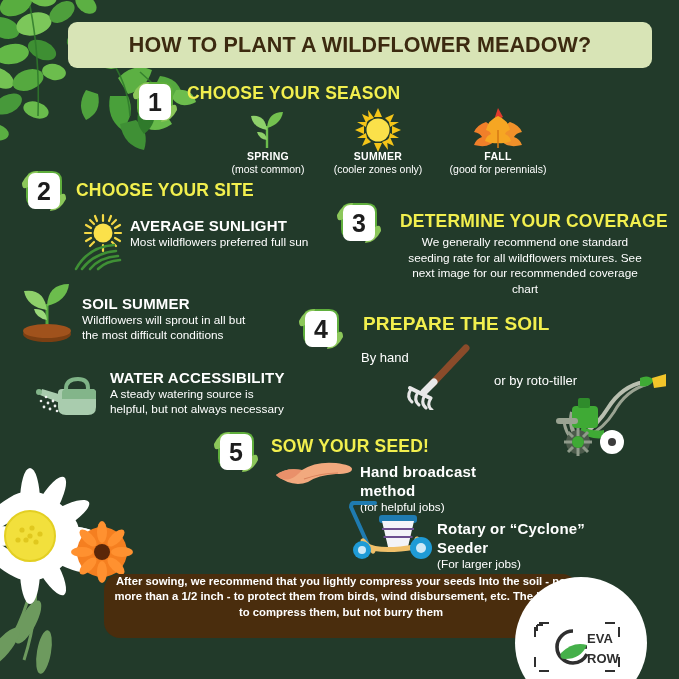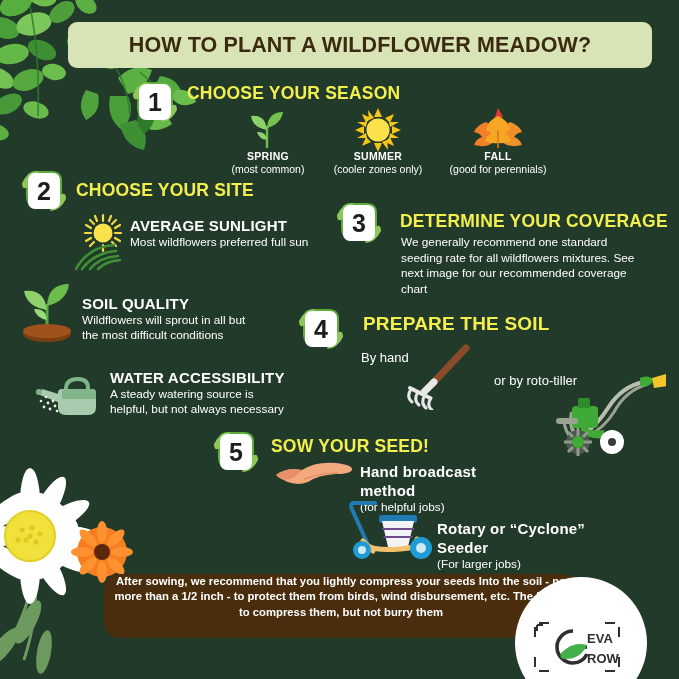--- a/index.html
+++ b/index.html
@@ -232,21 +232,21 @@
 
   <svg class="icon" style="left:16px; top:280px;" width="62" height="62" viewBox="0 0 62 62">
     <path d="M31 54 L31 24" stroke="#55a93f" stroke-width="3" fill="none"></path>
     <path d="M31 30 q-20 -3 -23 -19 q20 -3 23 19z" fill="#8ed06a"></path>
     <path d="M31 26 q20 -5 22 -22 q-21 0 -22 22z" fill="#6cbd4d"></path>
     <path d="M31 40 q-11 -2 -13 -11 q12 -1 13 11z" fill="#9ad97a"></path>
     <ellipse cx="31" cy="54" rx="24" ry="8" fill="#7b3f12"></ellipse>
     <ellipse cx="31" cy="51" rx="24" ry="7" fill="#a0521c"></ellipse>
   </svg>
   <div class="bodytext" style="left:82px; top:294px; width:180px;">
-    <span class="subhead">SOIL QUALITY</span>
+    <span class="subhead">SOIL SUMMER</span>
     <span>Wildflowers will sprout in all but the most difficult conditions</span>
   </div>
 
   <svg class="icon" style="left:36px; top:375px;" width="70" height="46" viewBox="0 0 70 46">
     <path d="M30 14 q0 -10 12 -10 q10 0 10 9 q0 6 -6 7" stroke="#7fb487" stroke-width="4" fill="none"></path>
     <path d="M26 14 h30 q4 0 4 4 v14 q0 8 -8 8 h-22 q-8 0 -8 -8 v-14 q0 -4 4 -4z" fill="#a9ccae"></path>
     <path d="M30 14 h26 q4 0 4 4 v6 h-34 v-6 q0 -4 4 -4z" fill="#83b58a"></path>
     <path d="M26 20 L6 14 L4 20 L24 28z" fill="#a9ccae"></path>
     <circle cx="3" cy="17" r="3" fill="#83b58a"></circle>
     <g fill="#ffffff" opacity="0.92">
@@ -268,21 +268,21 @@
   <div class="badge" style="left:335px; top:199px;">
     <svg viewBox="0 0 48 48" width="48" height="48">
       <path d="M6 14 q0 -10 10 -10 q8 0 16 0 q10 0 10 10 q0 8 0 16 q0 10 -10 10 q-8 0 -16 0 q-10 0 -10 -10 z" fill="#5fae3c"></path>
       <path d="M2 16 q6 -12 16 -12 q-2 10 -10 16 q-6 4 -6 -4z" fill="#8cc75a"></path>
       <path d="M46 32 q-6 12 -16 12 q2 -10 10 -16 q6 -4 6 4z" fill="#8cc75a"></path>
       <rect x="8" y="6" width="32" height="36" rx="7" fill="#ffffff"></rect>
     </svg>
     <span class="num">3</span>
   </div>
   <div class="step-head" style="left:400px; top:211px;">DETERMINE YOUR COVERAGE</div>
-  <div class="bodytext" style="left:401px; top:235px; width:248px; line-height:1.33;">We generally recommend one standard seeding rate for all  wildflowers mixtures. See next image for our recommended coverage chart</div>
+  <div class="bodytext" style="left:401px; top:235px; width:248px; line-height:1.33;text-align:center;">We generally recommend one standard seeding rate for all  wildflowers mixtures. See next image for our recommended coverage chart</div>
 
   <div class="badge" style="left:297px; top:305px;">
     <svg viewBox="0 0 48 48" width="48" height="48">
       <path d="M6 14 q0 -10 10 -10 q8 0 16 0 q10 0 10 10 q0 8 0 16 q0 10 -10 10 q-8 0 -16 0 q-10 0 -10 -10 z" fill="#5fae3c"></path>
       <path d="M2 16 q6 -12 16 -12 q-2 10 -10 16 q-6 4 -6 -4z" fill="#8cc75a"></path>
       <path d="M46 32 q-6 12 -16 12 q2 -10 10 -16 q6 -4 6 4z" fill="#8cc75a"></path>
       <rect x="8" y="6" width="32" height="36" rx="7" fill="#ffffff"></rect>
     </svg>
     <span class="num">4</span>
   </div>

